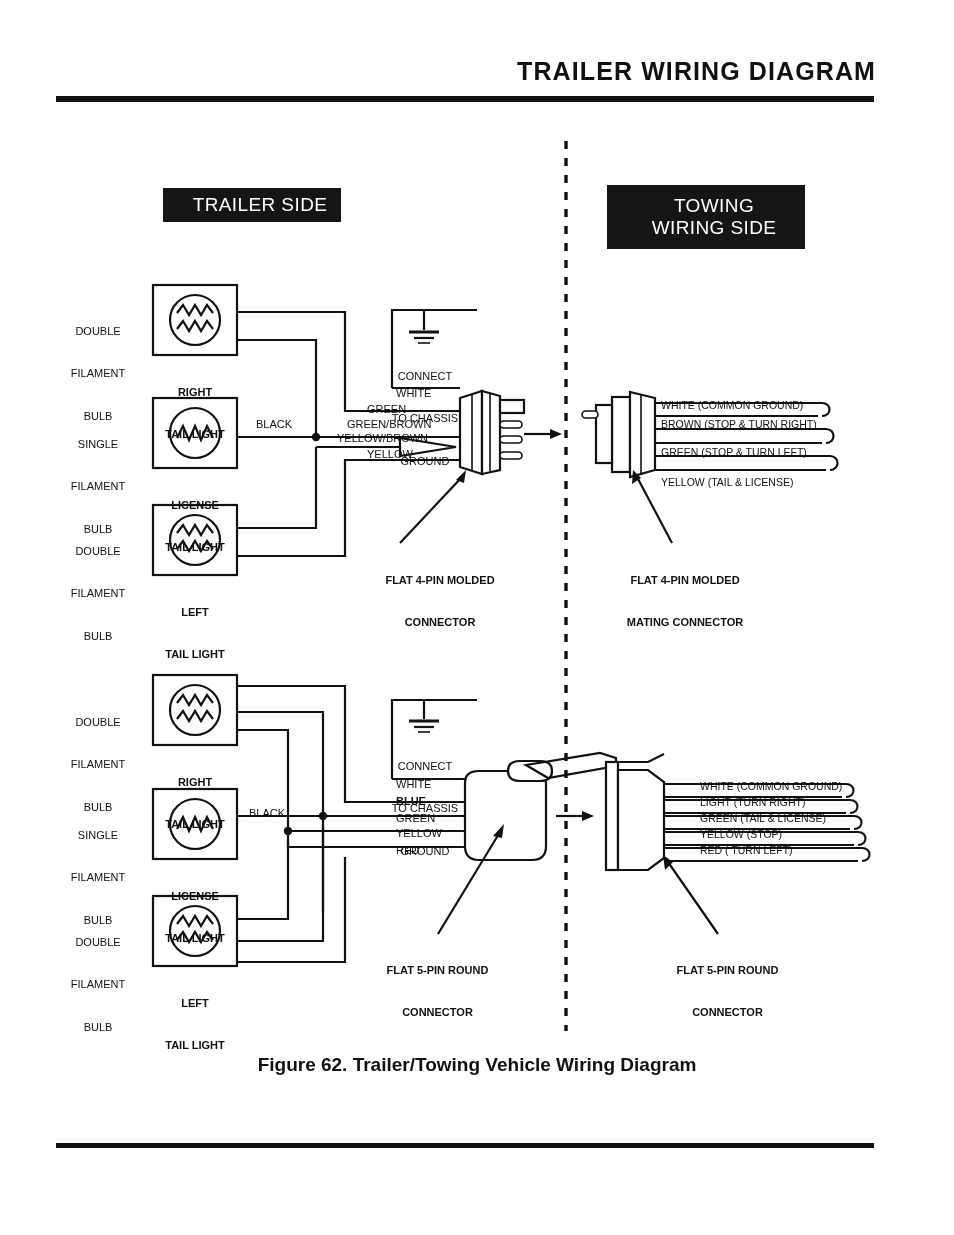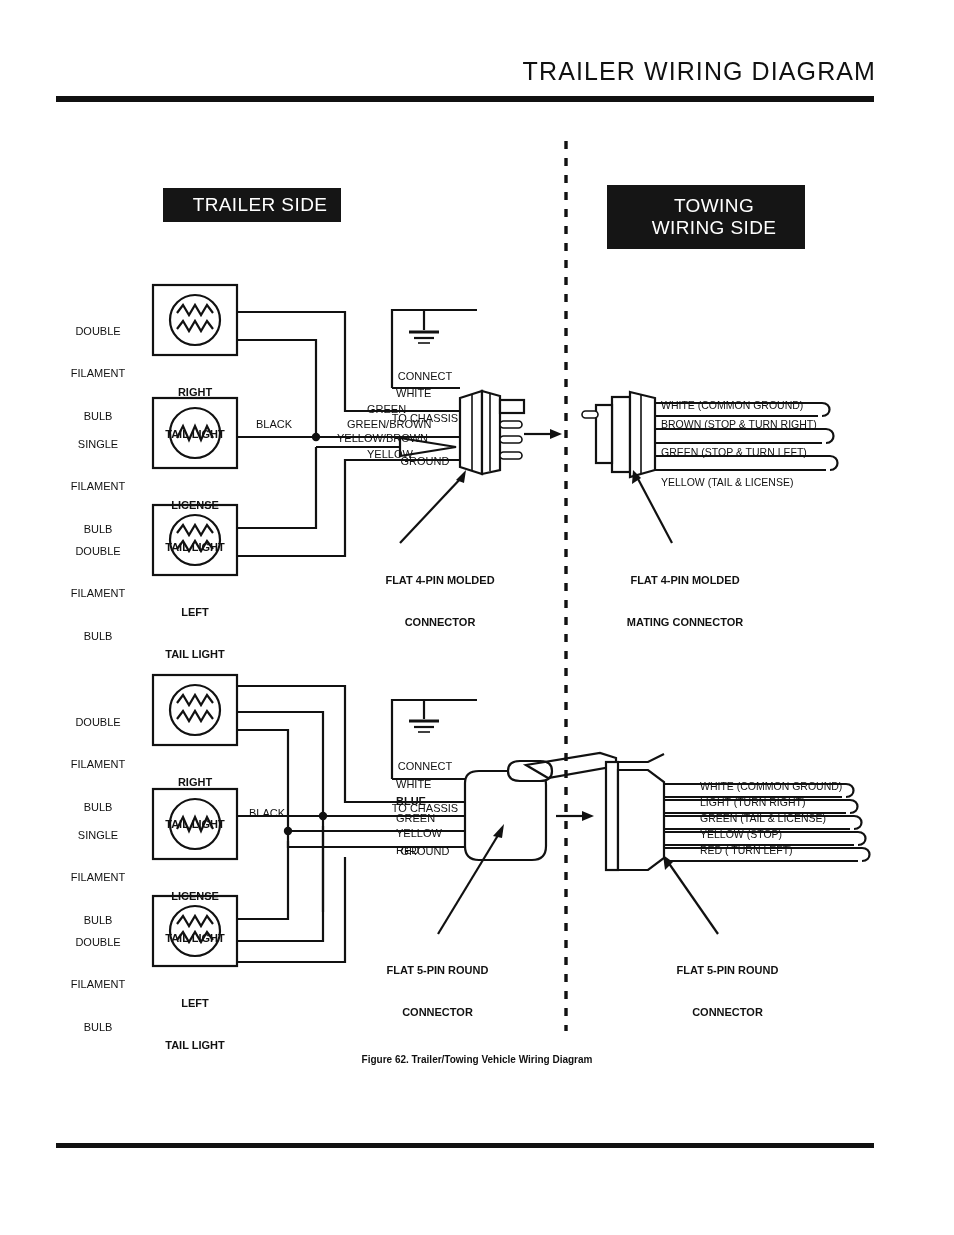--- a/index.html
+++ b/index.html
@@ -1,31 +1,31 @@
 <!DOCTYPE html>
 <html><head>
 <meta charset="utf-8">
 <style>
   html,body{margin:0;padding:0;background:#fff;}
   body{width:954px;height:1235px;position:relative;
        font-family:"Liberation Sans",sans-serif;color:#1a1a1a;}
   .page{position:absolute;inset:0;width:954px;height:1235px;overflow:hidden;}
 
   
-  .hdr-title{position:absolute;right:78px;top:57px;font-size:25px;font-weight:normal;
+  .hdr-title{position:absolute;right:78px;top:57px;font-size:25px;font-weight:bold;
              letter-spacing:1.1px;color:#111;white-space:nowrap;}
   .hdr-rule{position:absolute;left:56px;top:96px;width:818px;height:6px;background:#111;}
 
   
   .ftr-rule{position:absolute;left:56px;top:1143px;width:818px;height:5px;background:#111;}
   .ftr-text{position:absolute;left:0;top:1157px;width:954px;text-align:center;
             font-size:13.5px;font-weight:bold;letter-spacing:.1px;color:#111;}
 
   .figcap{position:absolute;left:0;top:1054px;width:954px;text-align:center;
-          font-size:10px;font-weight:bold;color:#111;}
+          font-size:19px;font-weight:bold;color:#111;}
 
   
   .banner{position:absolute;background:#151515;color:#fff;text-align:center;
           font-size:19px;letter-spacing:.4px;line-height:1.18;
           display:flex;align-items:center;justify-content:center;padding-left:16px;}
   #banner-trailer{left:163px;top:188px;width:162px;height:34px;}
   #banner-towing{left:607px;top:185px;width:182px;height:64px;}
 
   
   .t{position:absolute;font-size:11px;line-height:1.28;color:#111;white-space:pre;}

